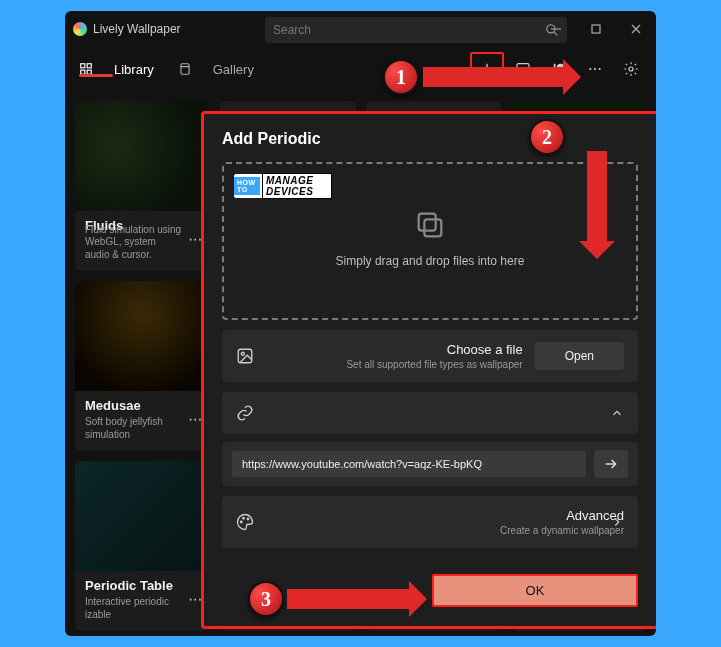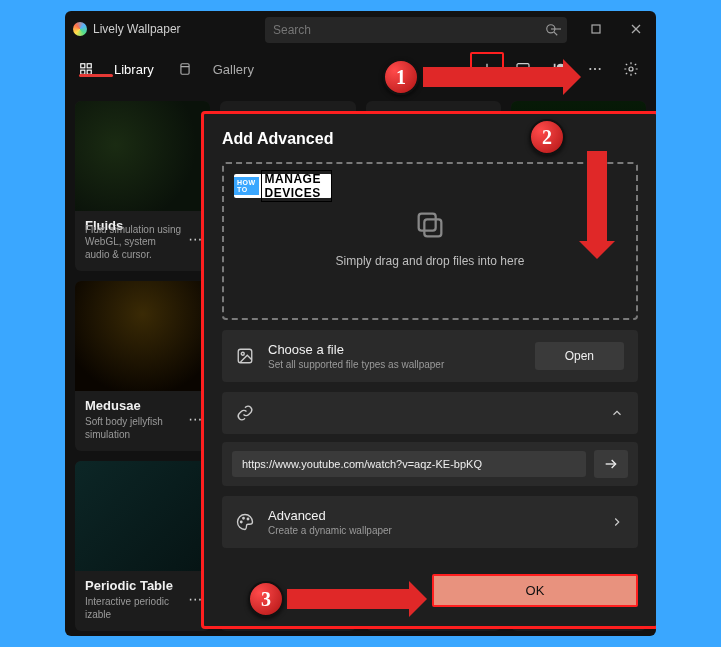--- a/index.html
+++ b/index.html
@@ -171,34 +171,34 @@
     background: #fff; width: 98px; height: 24px;
     display: flex; align-items: center; justify-content: center;
     font-size: 8px; font-weight: 700; letter-spacing: 0.5px;
     border-radius: 2px;
   }
   .dz-badge .howto {
     background: #3aa7ff; color: #fff;
     padding: 2px 3px; font-size: 7px; line-height: 1;
     margin-right: 2px;
   }
-  .dz-badge .manage { color: #000; border: 1px solid #000; padding: 1px 3px; font-size: 12px;}
+  .dz-badge .manage { color: #000; border: 1px solid #000; padding: 1px 3px; font-size: 10px; font-style: italic;}
   .dz-icon { margin-top: 32px; color: #888;}
   .dz-text { margin-top: 12px; color: #bfbfbf; font-size: 12px; }
   .row {
     margin-top: 10px;
     background: #2a2a2a;
     border-radius: 4px;
     display: flex; align-items: center;
     padding: 12px 14px;
     gap: 12px;
     position: relative;
   }
   .row .ricon { width: 20px; color: #ccc; flex-shrink: 0;}
-  .row .rtext { flex: 1; }
+  .row .rtext { flex: 1; text-align: right; }
   .row .rtitle { color: #f0f0f0; font-size: 13px; }
   .row .rsub { color: #9a9a9a; font-size: 10px; margin-top: 2px;}
   .open-btn {
     background: #3a3a3a; color: #eee;
     border: none; border-radius: 3px;
     padding: 7px 30px; font-size: 12px;
     cursor: pointer;
   }
   .chev { color: #ccc; position: absolute; right: 14px; }
   .url-input-row {
@@ -408,21 +408,21 @@
       </div>
     <div class="card">
       <div class="card-thumb thumb-custom"></div>
       <div class="desc">...tomisation</div>
       <div class="card-more">⋯</div>
     </div>
 
   </div>
 
   <div class="modal">
-    <h2>Add Advanced</h2>
+    <h2>Add Periodic</h2>
 
     <div class="dropzone">
       <div class="dz-badge">
         <span class="howto">HOW TO</span>
         <span class="manage">MANAGE DEVICES</span>
       </div>
       <div class="dz-icon">
         <svg width="34" height="34" viewBox="0 0 24 24" fill="none" stroke="#888" stroke-width="1.6">
             <rect x="8" y="8" width="12" height="12" rx="2"></rect>
             <rect x="4" y="4" width="12" height="12" rx="2"></rect>

